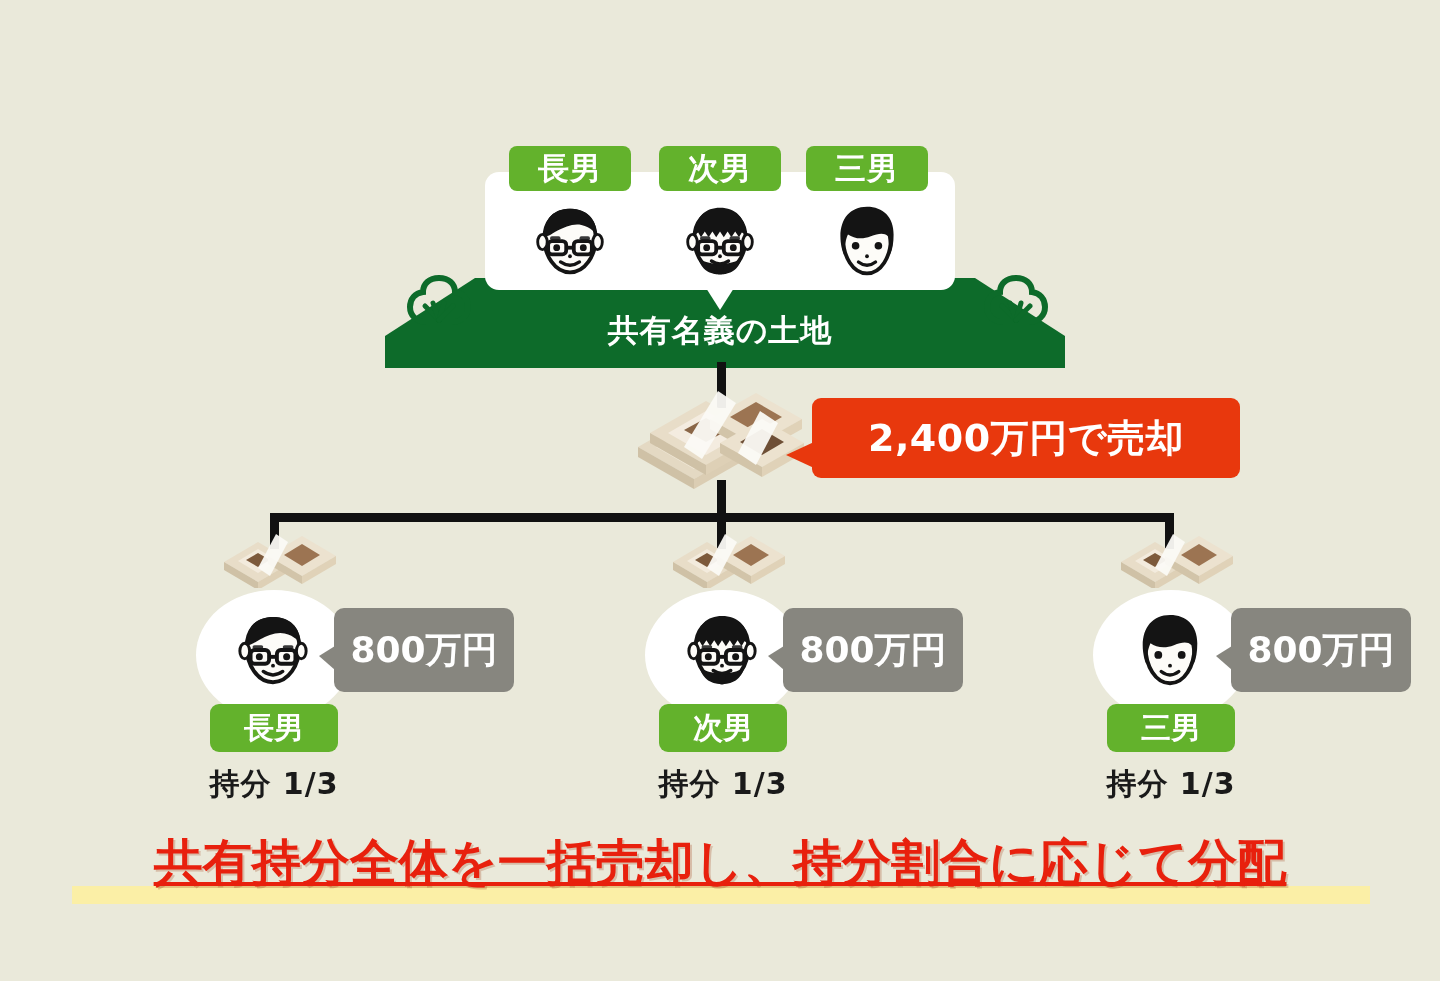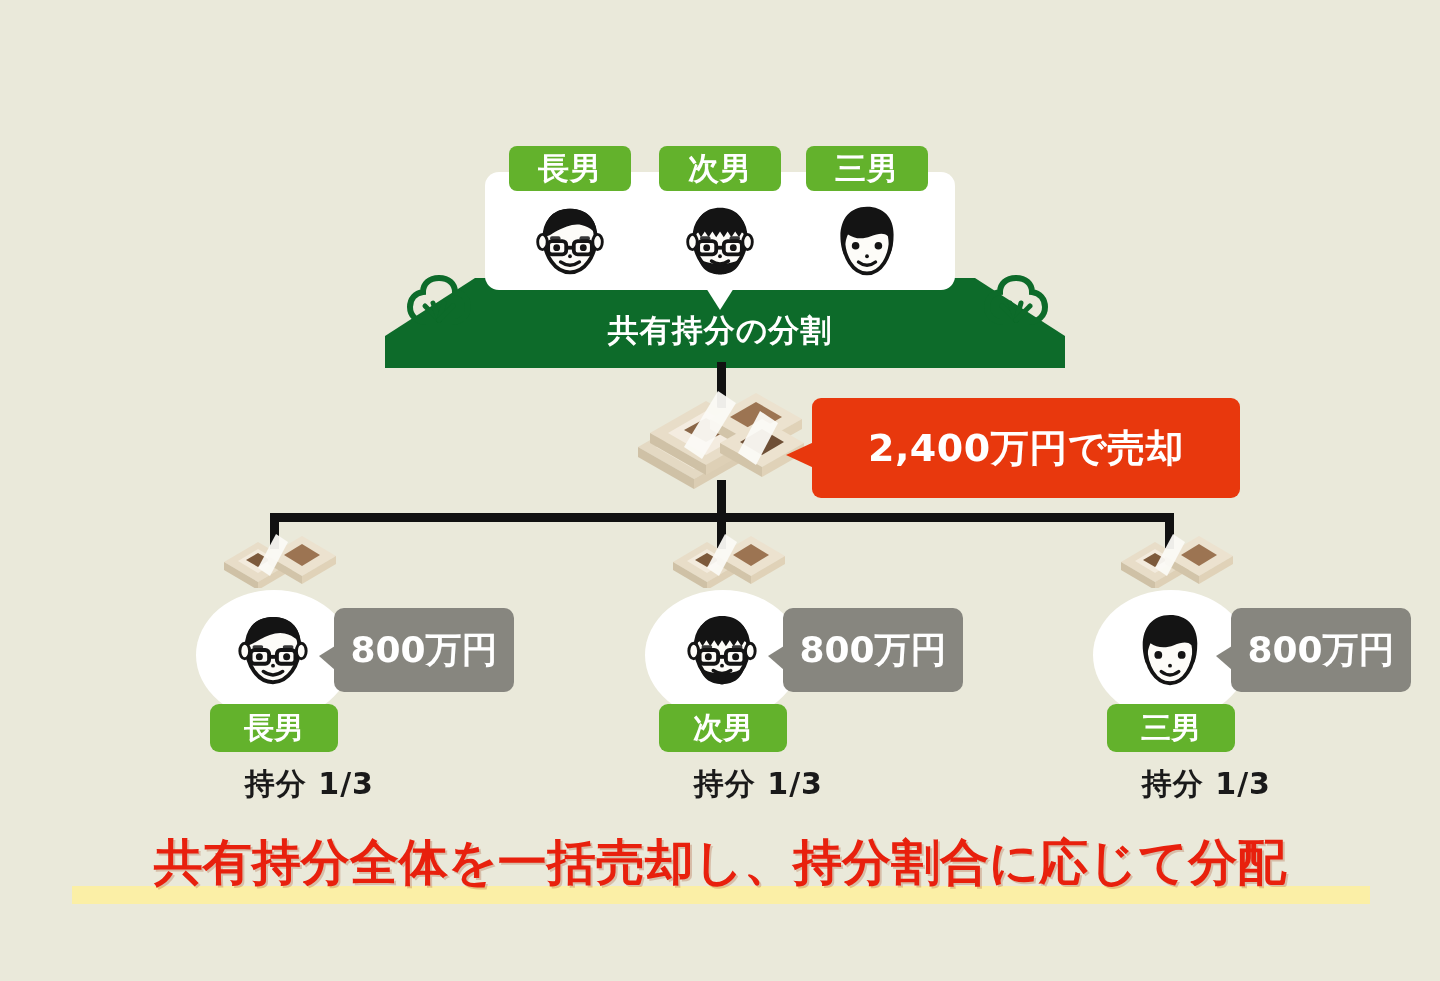--- a/index.html
+++ b/index.html
@@ -134,21 +134,21 @@
     height: 112px;
     z-index: 5;
   }
 
   
   .sale-banner {
     position: absolute;
     left: 812px;
     top: 398px;
     width: 428px;
-    height: 100px;
+    height: 80px;
     background: #e8380d;
     border-radius: 9px;
     z-index: 6;
   }
   .sale-banner .txt {
     position: absolute;
     inset: 0;
     display: flex;
     align-items: center;
     justify-content: center;
@@ -248,21 +248,21 @@
     font-weight: 700;
     line-height: 48px;
     text-align: center;
     z-index: 7;
   }
   .heir-share {
     position: absolute;
     left: -22px;
     top: 232px;
     width: 200px;
-    text-align: right;
+    text-align: center;
     font-size: 30px;
     font-weight: 700;
     color: #1a1a1a;
     letter-spacing: 1px;
   }
 
   
   .conclusion-wrap {
     position: absolute;
     left: 0;
@@ -283,20 +283,21 @@
     left: 0;
     top: 0;
     width: 1440px;
     text-align: center;
     font-size: 49px;
     font-weight: 700;
     color: #e8200d;
     letter-spacing: 0px;
     line-height: 70px;
     text-shadow: 2px 2px 0 rgba(160, 60, 20, 0.25);
+    text-decoration: underline;
   }
 </style>
 </head>
 <body>
 
 <div class="stage">
 
 
   <svg class="land-wrap" viewBox="0 0 680 110" width="680" height="110">
     <polygon points="90,20 590,20 680,78 680,110 0,110 0,78" fill="#0d6b2a"></polygon>
@@ -313,21 +314,21 @@
 
   <svg class="tree tree-right" width="72" height="92" viewBox="0 0 72 92">
     <path d="M36 10 C26 10 20 16 20 24 C12 25 7 31 7 39 C7 48 14 54 23 54 L49 54 C58 54 65 48 65 39 C65 31 60 25 52 24 C52 16 46 10 36 10 Z" fill="none" stroke="#0d6b2a" stroke-width="6"></path>
     <path d="M33 50 L33 90 L41 90 L41 50 Z" fill="#0d6b2a"></path>
     <path d="M36 52 L22 38" stroke="#0d6b2a" stroke-width="5" stroke-linecap="round"></path>
     <path d="M36 52 L30 35" stroke="#0d6b2a" stroke-width="5" stroke-linecap="round"></path>
     <path d="M36 52 L41 35" stroke="#0d6b2a" stroke-width="5" stroke-linecap="round"></path>
     <path d="M36 52 L50 38" stroke="#0d6b2a" stroke-width="5" stroke-linecap="round"></path>
   </svg>
 
-  <div class="land-label">共有持分の分割</div>
+  <div class="land-label">共有名義の土地</div>
 
   <div class="family-card"></div>
 
   <div class="name-chip chip-a">長男</div>
   <div class="name-chip chip-b">次男</div>
   <div class="name-chip chip-c">三男</div>
 
   <svg class="face face-a" viewBox="0 0 80 80">
     <path d="M40 7 C22 7 13 20 13 36 C13 54 24 72 40 72 C56 72 67 54 67 36 C67 20 58 7 40 7 Z" fill="#fdfcf8" stroke="#141414" stroke-width="4"></path>
     <path d="M13 33 C13 14 24 5 40 5 C57 5 68 15 68 32 C68 32 62 24 52 22 C44 20 34 24 27 28 C20 32 15 36 13 33 Z" fill="#141414"></path>

